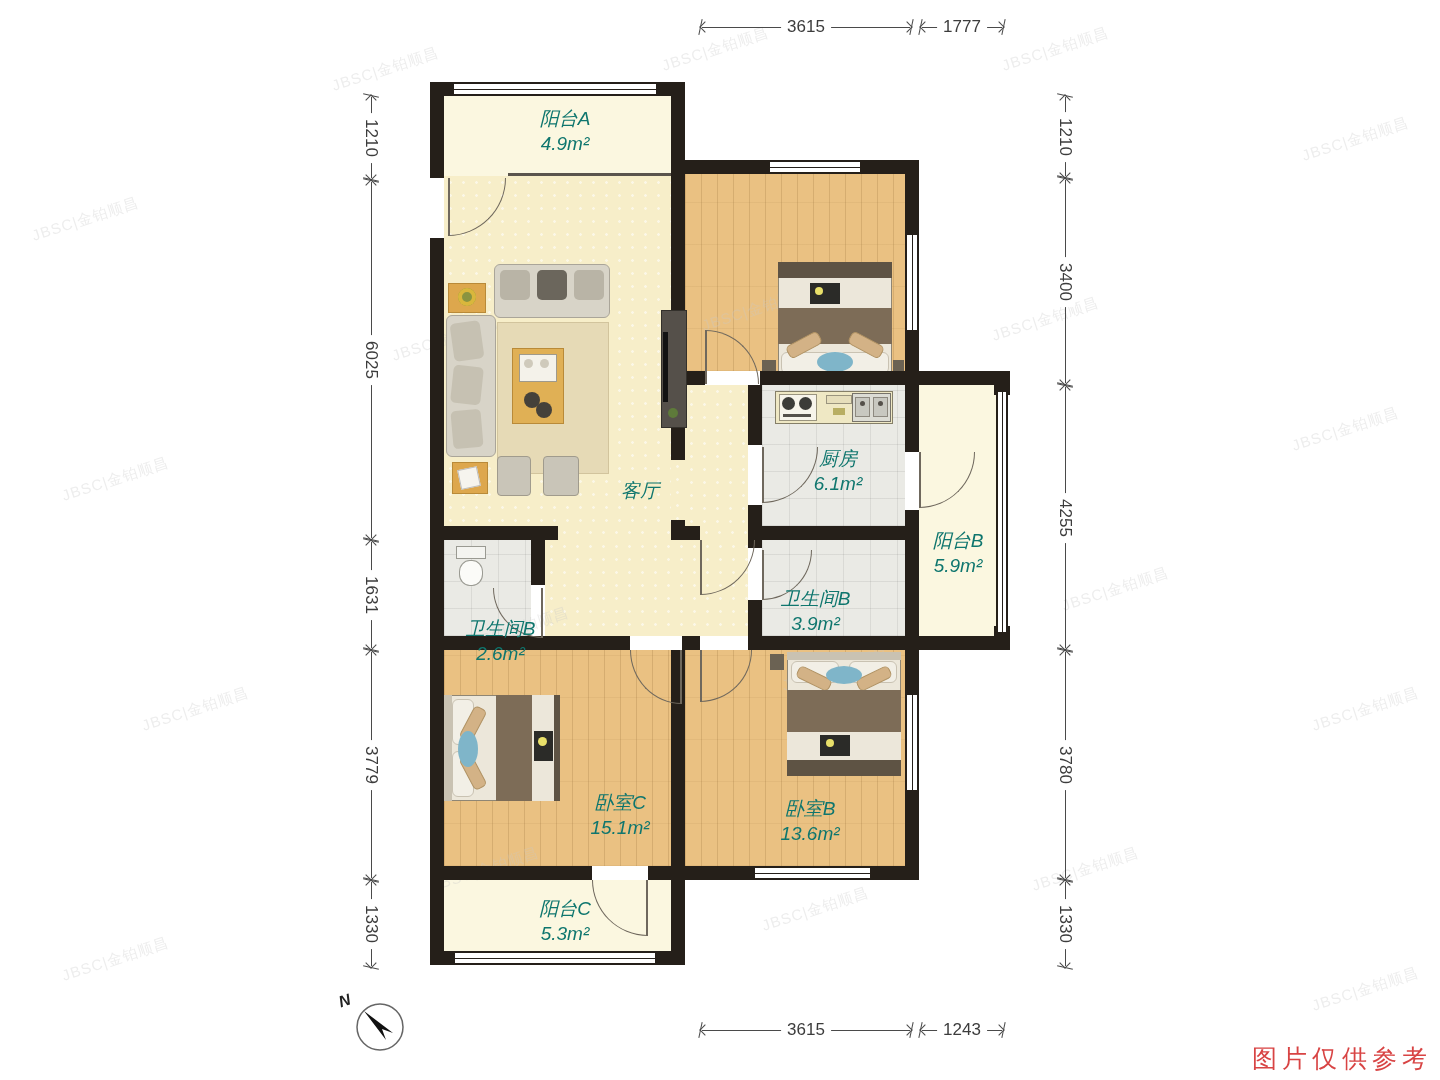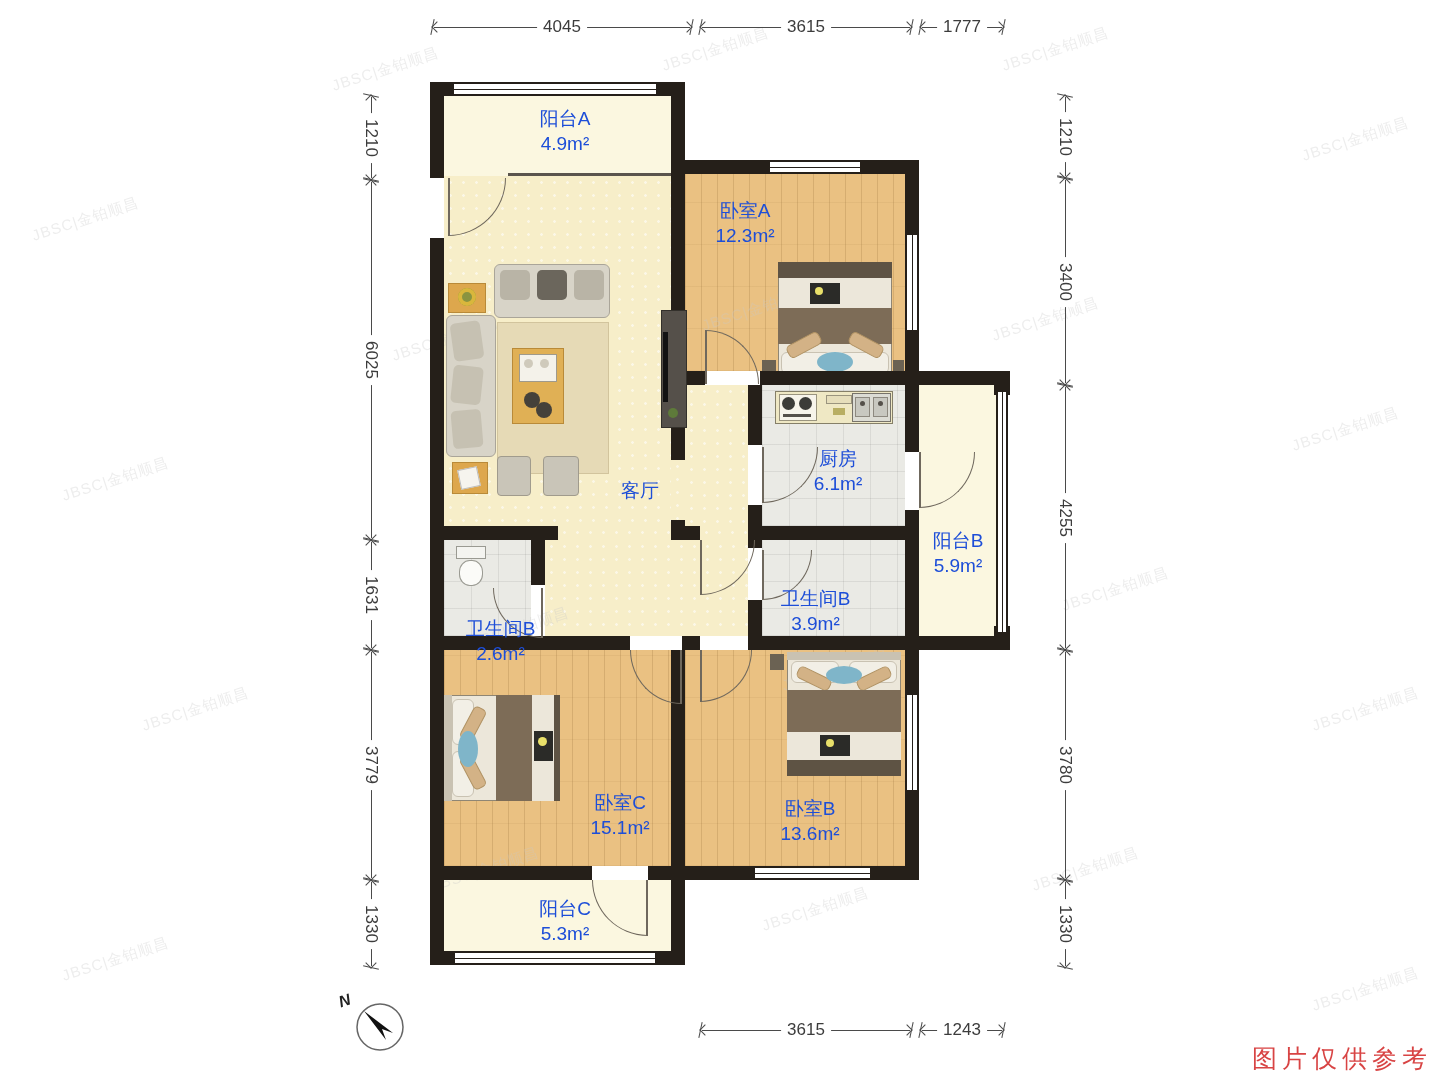--- a/index.html
+++ b/index.html
@@ -19,21 +19,21 @@
   .win-h::after{content:"";position:absolute;left:0;right:0;top:50%;height:1px;margin-top:-0.5px;background:#251f19;}
   .win-v{position:absolute;background:#fff;border-left:2px solid #251f19;border-right:2px solid #251f19;z-index:32;}
   .win-v::after{content:"";position:absolute;top:0;bottom:0;left:50%;width:1px;margin-left:-0.5px;background:#251f19;}
   
   .door{position:absolute;z-index:33;border:0 solid #6f685d;}
   .door-br{border-bottom-right-radius:100% 100%;border-right-width:1.5px;border-bottom-width:1.5px;border-left-width:2.5px;}
   .door-bl{border-bottom-left-radius:100% 100%;border-left-width:1.5px;border-bottom-width:1.5px;border-right-width:2.5px;}
   .door-tr{border-top-right-radius:100% 100%;border-top-width:1.5px;border-right-width:1.5px;border-left-width:2.5px;}
   
   .fur{position:absolute;z-index:10;}
-  .rlabel{position:absolute;z-index:40;text-align:center;color:#1d4ed8;font-size:19px;line-height:25px;}
+  .rlabel{position:absolute;z-index:40;text-align:center;color:#0f766e;font-size:19px;line-height:25px;font-style:italic;}
   .rlabel span{display:block;}
   
   .dim{position:absolute;z-index:20;}
   .dim .ln-h{position:absolute;left:2px;right:2px;top:50%;height:1px;background:#4a4a4a;}
   .dim .ln-v{position:absolute;top:2px;bottom:2px;left:50%;width:1px;background:#4a4a4a;}
   .dim .tk-l{position:absolute;left:0;top:50%;width:1px;height:16px;margin-top:-8px;background:#4a4a4a;transform:rotate(12deg);}
   .dim .tk-r{position:absolute;right:0;top:50%;width:1px;height:16px;margin-top:-8px;background:#4a4a4a;transform:rotate(12deg);}
   .dim .tk-t{position:absolute;top:0;left:50%;height:1px;width:16px;margin-left:-8px;background:#4a4a4a;transform:rotate(12deg);}
   .dim .tk-b{position:absolute;bottom:0;left:50%;height:1px;width:16px;margin-left:-8px;background:#4a4a4a;transform:rotate(12deg);}
   .dim .ah{position:absolute;width:8px;height:8px;border-left:1px solid #4a4a4a;border-bottom:1px solid #4a4a4a;}
@@ -230,24 +230,20 @@
   <div class="door door-bl" style="left:493px;top:588px;width:50px;height:50px"></div>
   <div class="door door-br" style="left:700px;top:540px;width:55px;height:55px"></div>
   <div class="door door-bl" style="left:630px;top:650px;width:52px;height:54px"></div>
   <div class="door door-br" style="left:700px;top:650px;width:52px;height:52px"></div>
   <div class="door door-bl" style="left:592px;top:880px;width:56px;height:56px"></div>
 
   <div class="rlabel" style="left:505px;top:106px;width:120px">
     <span>阳台A</span>
     <span>4.9m²</span>
   </div>
-  <div class="rlabel" style="left:675px;top:198px;width:140px">
-    <span>卧室A</span>
-    <span>12.3m²</span>
-  </div>
   <div class="rlabel" style="left:598px;top:478px;width:84px">
     <span>客厅</span>
   </div>
   <div class="rlabel" style="left:788px;top:446px;width:100px">
     <span>厨房</span>
     <span>6.1m²</span>
   </div>
   <div class="rlabel" style="left:908px;top:528px;width:100px">
     <span>阳台B</span>
     <span>5.9m²</span>
@@ -266,28 +262,20 @@
   </div>
   <div class="rlabel" style="left:750px;top:796px;width:120px">
     <span>卧室B</span>
     <span>13.6m²</span>
   </div>
   <div class="rlabel" style="left:505px;top:896px;width:120px">
     <span>阳台C</span>
     <span>5.3m²</span>
   </div>
 
-  <div class="dim" style="left:432px;top:15px;width:260px;height:24px">
-    <div class="ln-h"></div>
-      <div class="ah ah-l"></div>
-      <div class="ah ah-r"></div>
-      <div class="tk-l"></div>
-      <div class="tk-r"></div>
-    <span class="dlabel">4045</span>
-  </div>
   <div class="dim" style="left:700px;top:15px;width:212px;height:24px">
     <div class="ln-h"></div>
       <div class="ah ah-l"></div>
       <div class="ah ah-r"></div>
       <div class="tk-l"></div>
       <div class="tk-r"></div>
     <span class="dlabel">3615</span>
   </div>
   <div class="dim" style="left:920px;top:15px;width:84px;height:24px">
     <div class="ln-h"></div>

